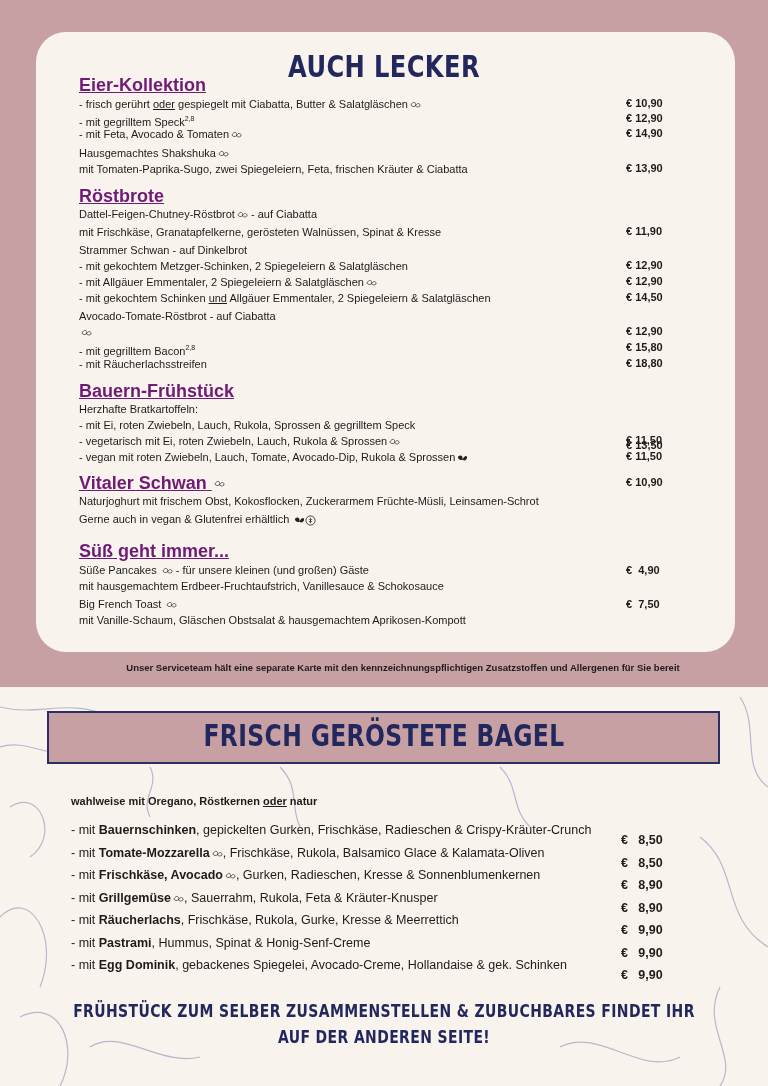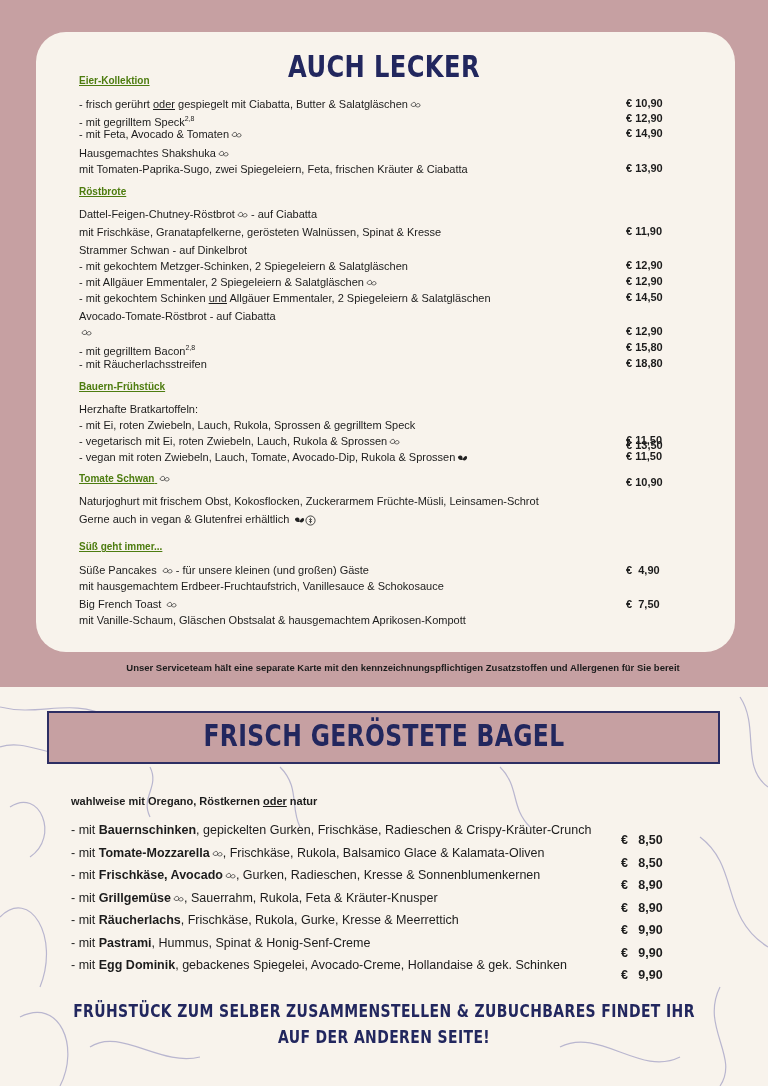--- a/index.html
+++ b/index.html
@@ -19,22 +19,22 @@
     background: #f8f3ec; border-radius: 30px;
   }
   .headline {
     position: absolute; left: 0; width: 100%; text-align: center;
     font-family: "DejaVu Sans", sans-serif; font-weight: bold;
     color: #22275e; letter-spacing: 0.5px;
     transform: scaleX(0.78); transform-origin: center;
   }
   .h-auch { top: 48px; font-size: 31px; }
   .section-title {
-    position: absolute; left: 79px; font-size: 10px; font-weight: bold;
-    text-decoration: underline; color: #4d7c0f;
+    position: absolute; left: 79px; font-size: 18px; font-weight: bold;
+    text-decoration: underline; color: #701a75;
   }
   .line {
     position: absolute; left: 79px; font-size: 11px; line-height: 14px; white-space: nowrap;
   }
   .bold { font-weight: normal; }
   .u { text-decoration: underline; }
   .price {
     position: absolute; left: 626px; font-size: 11px; font-weight: bold; white-space: nowrap;
   }
   .leaf {
@@ -112,21 +112,21 @@
 <div class="price" style="top:439px">€ 13,50</div>
 <div class="line" style="top:434px">- <span class="bold">vegetarisch</span><span> mit Ei, roten Zwiebeln, Lauch, Rukola &amp; Sprossen</span><svg class="leaf" viewBox="0 0 12 8">
       <path d="M1 4 C3 0,7 0,6 5 C4 6,2 6,1 4Z M6 5 C8 1,11 2,11 5 C9 7,7 6,6 5Z" fill="none" stroke="#333" stroke-width="0.8"></path>
     </svg></div>
 <div class="price" style="top:434px">€ 11,50</div>
 <div class="line" style="top:450px">- <span class="bold">vegan</span><span> mit roten Zwiebeln, Lauch, Tomate, Avocado-Dip, Rukola &amp; Sprossen</span><svg class="leaf" viewBox="0 0 12 8">
       <path d="M1 3 C3 0,7 1,6 6 C3 7,1 5,1 3Z M6 6 C8 1,11 1,11 4 C10 7,8 7,6 6Z" fill="#222"></path>
     </svg></div>
 <div class="price" style="top:450px">€ 11,50</div>
 
-<div class="section-title" style="top:473px"><span>Tomate Schwan</span> <svg class="leaf" viewBox="0 0 12 8">
+<div class="section-title" style="top:473px"><span>Vitaler Schwan</span> <svg class="leaf" viewBox="0 0 12 8">
       <path d="M1 4 C3 0,7 0,6 5 C4 6,2 6,1 4Z M6 5 C8 1,11 2,11 5 C9 7,7 6,6 5Z" fill="none" stroke="#333" stroke-width="0.8"></path>
     </svg></div>
 <div class="price" style="top:476px">€ 10,90</div>
 <div class="line" style="top:494px">Naturjoghurt mit frischem Obst, Kokosflocken, Zuckerarmem Früchte-Müsli, Leinsamen-Schrot</div>
 <div class="line" style="top:512px"><span>Gerne auch in vegan &amp; Glutenfrei erhältlich</span> <svg class="leaf" viewBox="0 0 12 8">
       <path d="M1 3 C3 0,7 1,6 6 C3 7,1 5,1 3Z M6 6 C8 1,11 1,11 4 C10 7,8 7,6 6Z" fill="#222"></path>
     </svg><svg style="width:11px;height:11px;vertical-align:middle" viewBox="0 0 12 12">
       <circle cx="6" cy="6" r="5" fill="none" stroke="#222" stroke-width="0.9"></circle>
       <path d="M6 3 L6 9 M4.5 4.5 L6 6 L7.5 4.5 M4.5 6.5 L6 8 L7.5 6.5" stroke="#222" stroke-width="0.8" fill="none"></path>
     </svg></div>

